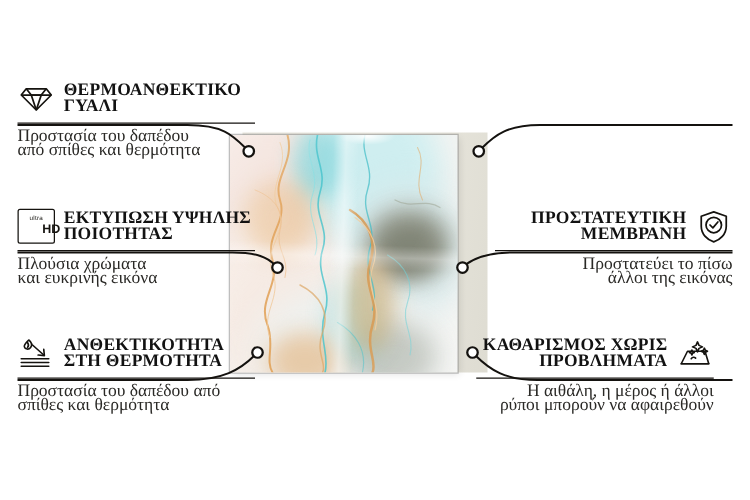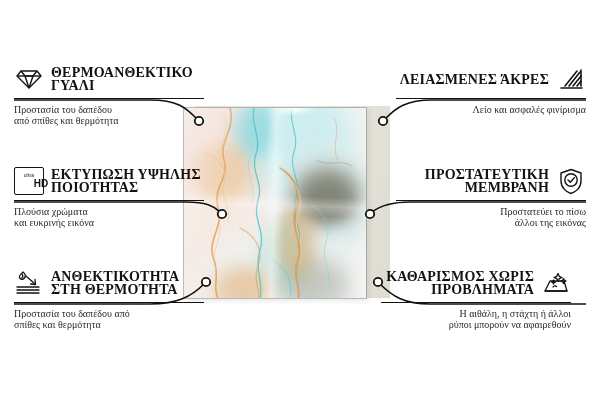--- a/index.html
+++ b/index.html
@@ -47,21 +47,21 @@
   .feature.right .head{flex-direction:row-reverse;}
   .ficon{width:30px;height:30px;flex:0 0 30px;display:flex;align-items:center;justify-content:center;}
   .ftitle{
     font-size:14px;line-height:13px;font-weight:700;letter-spacing:.2px;
     color:#121212;text-transform:uppercase;flex:1;
   }
   .feature.left .ftitle{text-align:left;}
   .feature.right .ftitle{text-align:right;}
   .rule{height:1px;background:#14120f;margin-top:4px;width:100%;}
   .fdesc{
-    font-size:10px;line-height:11.4px;color:#2a2926;margin-top:5px;
+    font-size:14px;line-height:11.4px;color:#2a2926;margin-top:5px;
   }
   .feature.right .fdesc{text-align:right;}
 
   .f-l1{left:14px;top:64px;}
   .f-l2{left:14px;top:166px;}
   .f-l3{left:14px;top:268px;}
   .f-r1{right:14px;top:64px;}
   .f-r2{right:14px;top:166px;}
   .f-r3{right:29px;top:268px;}
 
@@ -197,42 +197,20 @@
       </span>
       <span class="ftitle">ΑΝΘΕΚΤΙΚΟΤΗΤΑ ΣΤΗ ΘΕΡΜΟΤΗΤΑ</span>
     </div>
     <div class="rule"></div>
     <div class="fdesc">
       <div>Προστασία του δαπέδου από</div>
       <div>σπίθες και θερμότητα</div>
     </div>
   </div>
 
-  <div class="feature right f-r1">
-    <div class="head">
-      <span class="ficon">
-        <svg width="26" height="24" viewBox="0 0 26 24">
-          <g stroke="#15130f" stroke-width="1.6" stroke-linecap="round">
-            <path d="M3,21 H24"></path>
-            <path d="M23,3 L23,19"></path>
-            <path d="M7,19 L19,4"></path>
-              <path d="M11,19 L22,5"></path>
-              <path d="M15,19 L23,9"></path>
-              <path d="M19,19 L23,14"></path>
-          </g>
-        </svg>
-      </span>
-      <span class="ftitle">ΛΕΙΑΣΜΕΝΕΣ ΆΚΡΕΣ</span>
-    </div>
-    <div class="rule"></div>
-    <div class="fdesc">
-      <div>Λείο και ασφαλές φινίρισμα</div>
-      <div></div>
-    </div>
-  </div>
 
   <div class="feature right f-r2">
     <div class="head">
       <span class="ficon">
         <svg width="24" height="27" viewBox="0 0 24 27">
           <g fill="none" stroke="#15130f" stroke-width="1.4" stroke-linecap="round" stroke-linejoin="round">
             <path d="M12,1.5 L22,5 V13 C22,19.5 17,24 12,25.5 C7,24 2,19.5 2,13 V5 Z"></path>
             <circle cx="12" cy="12" r="6.2"></circle>
             <path d="M9,12 L11.3,14.3 L15.3,9.6"></path>
           </g>
@@ -258,18 +236,18 @@
             <path d="M16,3.5 L17.2,6.3 L20,7.5 L17.2,8.7 L16,11.5 L14.8,8.7 L12,7.5 L14.8,6.3 Z"></path>
             <path d="M21.5,8.5 L22.3,10.2 L24,11 L22.3,11.8 L21.5,13.5 L20.7,11.8 L19,11 L20.7,10.2 Z"></path>
             <path d="M11.5,10 L12.1,11.4 L13.5,12 L12.1,12.6 L11.5,14 L10.9,12.6 L9.5,12 L10.9,11.4 Z"></path>
           </g>
         </svg>
       </span>
       <span class="ftitle">ΚΑΘΑΡΙΣΜΟΣ ΧΩΡΙΣ ΠΡΟΒΛΗΜΑΤΑ</span>
     </div>
     <div class="rule"></div>
     <div class="fdesc">
-      <div>Η αιθάλη, η στάχτη ή άλλοι</div>
+      <div>Η αιθάλη, η μέρος ή άλλοι</div>
       <div>ρύποι μπορούν να αφαιρεθούν</div>
     </div>
   </div>
 
 </div>
 
 </body></html>

